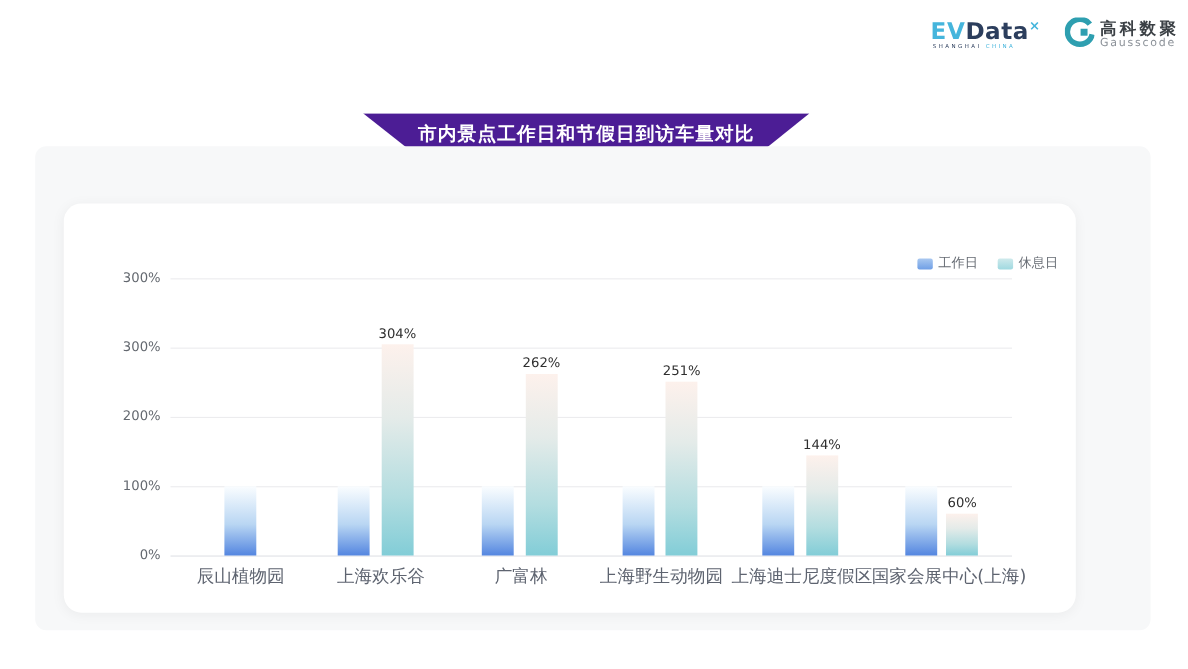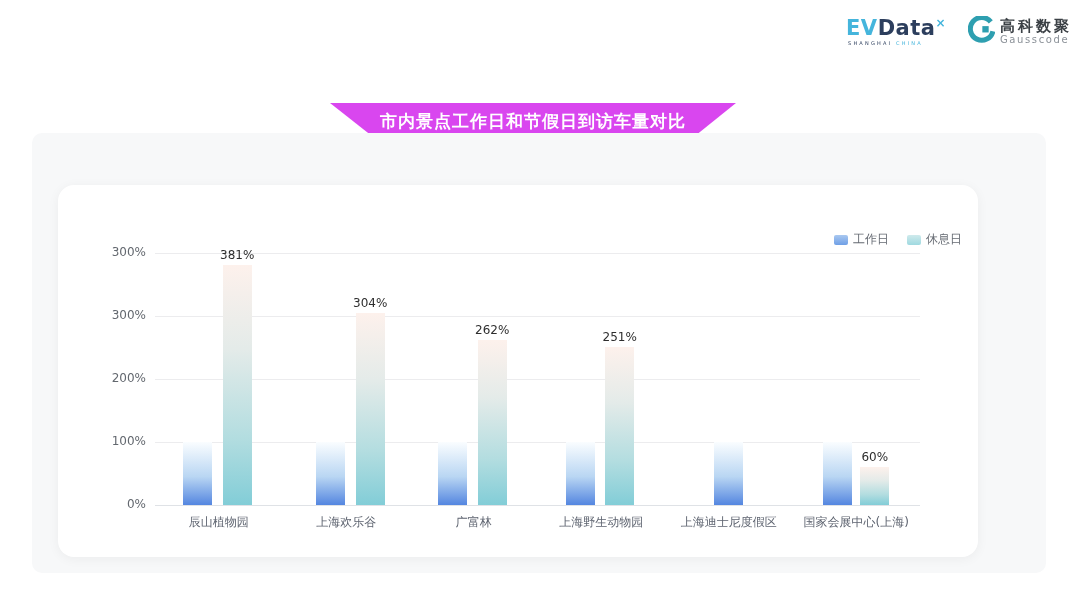--- a/index.html
+++ b/index.html
@@ -39,21 +39,21 @@
   .legend-item{display:flex;align-items:center;cursor:pointer;}
   .lg-mark{width:14px;height:10px;border-radius:2px;display:inline-block;margin-right:5px;}
   .lg-work{background:linear-gradient(180deg,#a9c8f0,#6f9fe6);}
   .lg-rest{background:linear-gradient(180deg,#cfeaec,#9fd9e0);}
 
   
   .plot{position:absolute;left:97px;top:68px;width:765px;height:252px;}
   .gridline{position:absolute;left:0;right:0;height:1px;background:#ececee;}
   .gridline.axisline{background:#dfe2e6;}
   .ytick{position:absolute;left:24px;width:64px;text-align:right;font-size:12px;color:#63686f;}
-  .xlabel{position:absolute;top:329px;text-align:center;font-size:12px;color:#5e6470;white-space:nowrap;}
+  .xlabel{position:absolute;top:329px;text-align:center;font-size:16px;color:#5e6470;white-space:nowrap;}
   .group{position:absolute;bottom:0;height:100%;display:flex;align-items:flex-end;
          justify-content:center;gap:8px;}
   .bar-col{display:flex;flex-direction:column;align-items:center;justify-content:flex-end;}
   .bar{width:29px;}
   .bar-work{background:linear-gradient(180deg,#fafdff 0%,#b9d6f3 55%,#5486e0 100%);}
   .bar-rest{background:linear-gradient(180deg,#fdf1ec 0%,#e4ebe9 35%,#b3dde0 72%,#82cdd7 100%);}
   .bar-label{font-size:12px;color:#2e2e2e;margin-bottom:3px;white-space:nowrap;}
 </style>
 </head>
 <body>
@@ -72,21 +72,21 @@
           <rect x="17" y="12" width="7.5" height="7.5" fill="#2e9fb0"></rect>
         </svg>
       </span>
       <div class="gauss-text">
         <div class="cn">高科数聚</div>
         <div class="en">Gausscode</div>
       </div>
     </div>
   </div>
 
-  <div class="banner" id="banner" style="background: #d946ef;">
+  <div class="banner" id="banner" style="background: #4c1d95;">
     <span>市内景点工作日和节假日到访车量对比</span>
   </div>
 
   <div class="panel">
     <div class="card" id="card">
       <div class="legend">
         <div class="legend-item">
           <span class="lg-mark lg-work"></span>
           <span class="lg-label">工作日</span>
         </div>
@@ -98,26 +98,22 @@
       <div class="plot" id="plot">
           <div class="gridline axisline" style="top: 252px;"></div>
           <div class="gridline" style="top: 189px;"></div>
           <div class="gridline" style="top: 126px;"></div>
           <div class="gridline" style="top: 63px;"></div>
           <div class="gridline" style="top: 0px;"></div>
           <div class="group" style="left: 0px; width: 127.5px;">
             <div class="bar-col">
               <div class="bar bar-work" style="height: 63px;"></div>
             </div>
-            <div class="bar-col">
-              <div class="bar-label">381%</div>
-              <div class="bar bar-rest" style="height: 240.03px;"></div>
-            </div>
           </div>
-          <div class="group" style="left: 133px; width: 127.5px;">
+          <div class="group" style="left: 124px; width: 127.5px;">
             <div class="bar-col">
               <div class="bar bar-work" style="height: 63px;"></div>
             </div>
             <div class="bar-col">
               <div class="bar-label">304%</div>
               <div class="bar bar-rest" style="height: 191.52px;"></div>
             </div>
           </div>
           <div class="group" style="left: 255px; width: 127.5px;">
             <div class="bar-col">
@@ -134,20 +130,24 @@
             </div>
             <div class="bar-col">
               <div class="bar-label">251%</div>
               <div class="bar bar-rest" style="height: 158.13px;"></div>
             </div>
           </div>
           <div class="group" style="left: 510px; width: 127.5px;">
             <div class="bar-col">
               <div class="bar bar-work" style="height: 63px;"></div>
             </div>
+            <div class="bar-col">
+              <div class="bar-label">144%</div>
+              <div class="bar bar-rest" style="height: 90.72px;"></div>
+            </div>
           </div>
           <div class="group" style="left: 637.5px; width: 127.5px; margin-top: 6px;">
             <div class="bar-col">
               <div class="bar bar-work" style="height: 63px;"></div>
             </div>
             <div class="bar-col">
               <div class="bar-label">60%</div>
               <div class="bar bar-rest" style="height: 37.8px;"></div>
             </div>
           </div>

